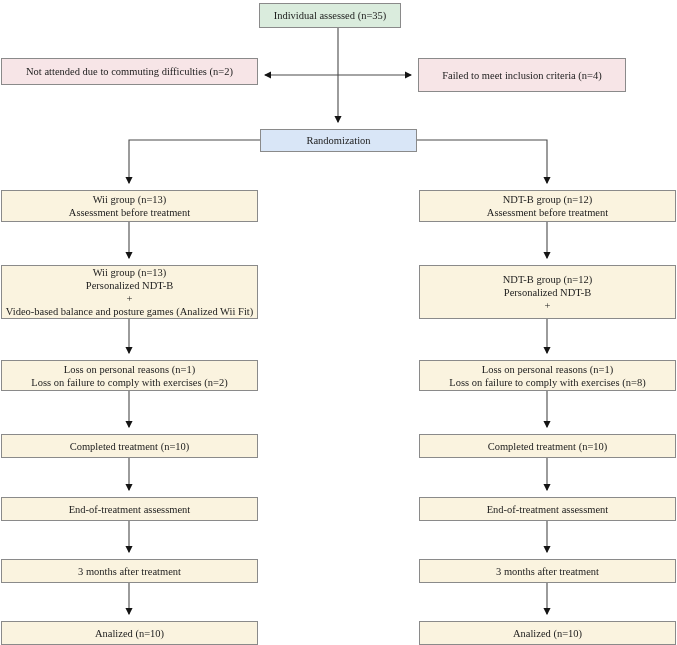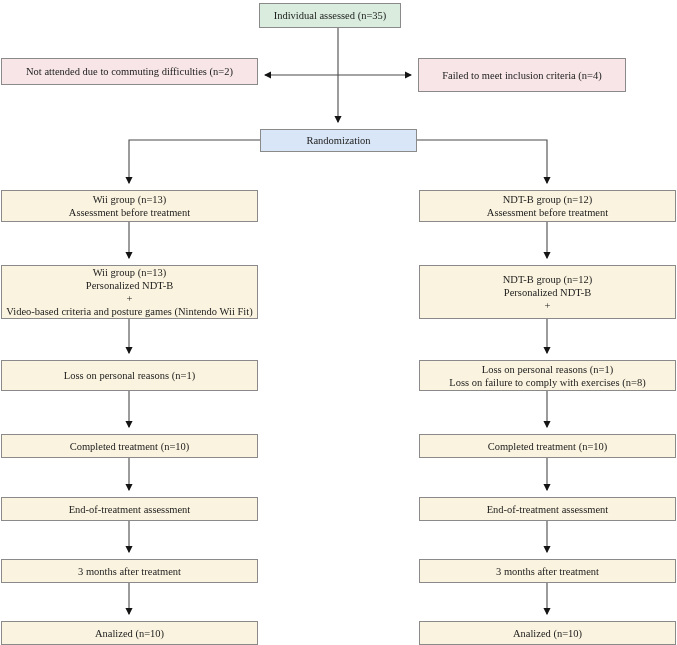--- a/index.html
+++ b/index.html
@@ -86,24 +86,25 @@
   </div>
 
   <div class="box cream" style="left:1px; top:190px; width:257px; height:32px;">
     <div class="line">Wii group (n=13)</div>
     <div class="line">Assessment before treatment</div>
   </div>
   <div class="box cream" style="left:1px; top:265px; width:257px; height:54px;">
     <div class="line">Wii group (n=13)</div>
     <div class="line">Personalized NDT-B</div>
     <div class="line">+</div>
-    <div class="line">Video-based criteria and posture games (Nintendo Wii Fit)</div>
+    <div class="line">Video-based balance and posture games (Analized Wii Fit)</div>
   </div>
   <div class="box cream" style="left:1px; top:360px; width:257px; height:31px;">
     <div class="line">Loss on personal reasons (n=1)</div>
+    <div class="line">Loss on failure to comply with exercises (n=2)</div>
   </div>
   <div class="box cream" style="left:1px; top:434px; width:257px; height:24px;">
     <div class="line">Completed treatment (n=10)</div>
   </div>
   <div class="box cream" style="left:1px; top:497px; width:257px; height:24px;">
     <div class="line">End-of-treatment assessment</div>
   </div>
   <div class="box cream" style="left:1px; top:559px; width:257px; height:24px;">
     <div class="line">3 months after treatment</div>
   </div>

